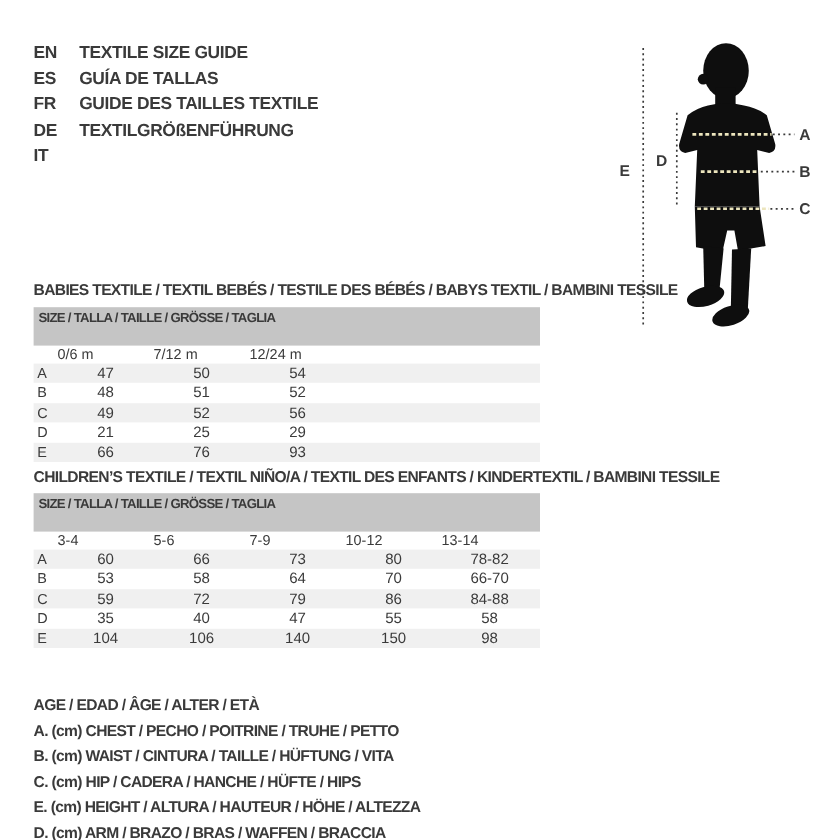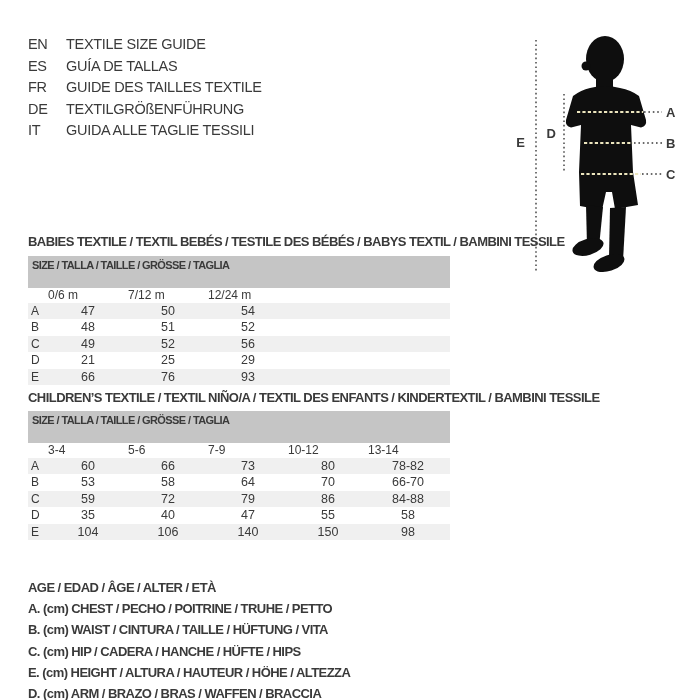--- a/index.html
+++ b/index.html
@@ -3,21 +3,21 @@
 <meta charset="utf-8">
 <style>
   html,body{margin:0;padding:0;background:#fff;}
   .canvas{
     position:relative;width:700px;height:700px;background:#fff;overflow:hidden;
     font-family:"Liberation Sans",sans-serif;color:var(--text,#3a3a3a);
   }
   
   .langs{position:absolute;left:28px;top:34px;}
   .lang-row{display:flex;height:21.5px;line-height:21.5px;
-    font-size:14.5px;font-weight:400;letter-spacing:-0.3px;}
+    font-size:14.5px;font-weight:700;letter-spacing:-0.3px;}
   .lang-code{width:38px;}
   
   .figure{position:absolute;left:495px;top:25px;width:200px;height:250px;}
   
   .section-title{position:absolute;left:28px;font-size:13px;font-weight:700;
     letter-spacing:-0.55px;white-space:nowrap;}
   .babies-title{top:234px;}
   .children-title{top:390px;}
   
   .table{position:absolute;left:28px;width:422px;}
@@ -56,21 +56,20 @@
       <div class="lang-row">
         <span class="lang-code">FR</span>
         <span>GUIDE DES TAILLES TEXTILE</span>
       </div>
       <div class="lang-row">
         <span class="lang-code">DE</span>
         <span>TEXTILGRÖßENFÜHRUNG</span>
       </div>
       <div class="lang-row">
         <span class="lang-code">IT</span>
-        <span>GUIDA ALLE TAGLIE TESSILI</span>
       </div>
     </div>
 
   <svg class="figure" viewBox="0 0 200 250">
 
     <g fill="var(--silhouette)">
       <ellipse cx="110" cy="34" rx="19" ry="23"></ellipse>
       <circle cx="91" cy="41" r="4.5"></circle>
       <rect x="101" y="48" width="17" height="20"></rect>
       <path d="M95,63 Q110,59 125,63 Q136,65 144,71 L151,95 Q152,101 146,102.5

